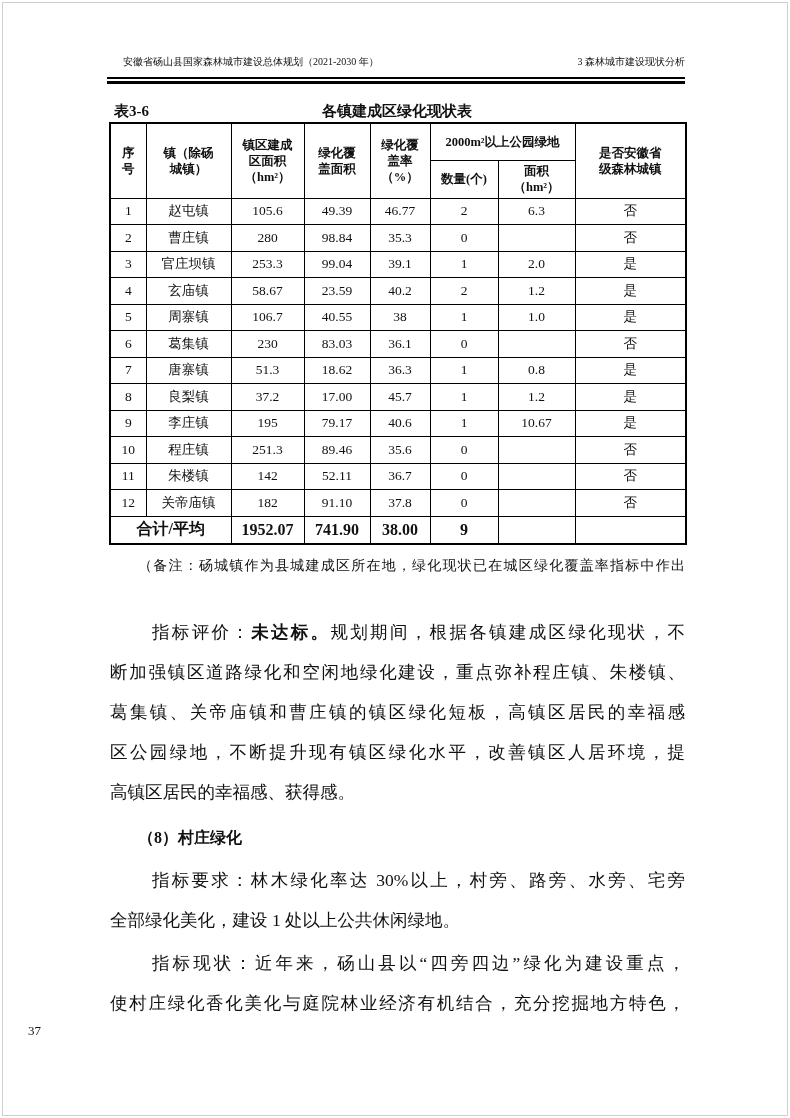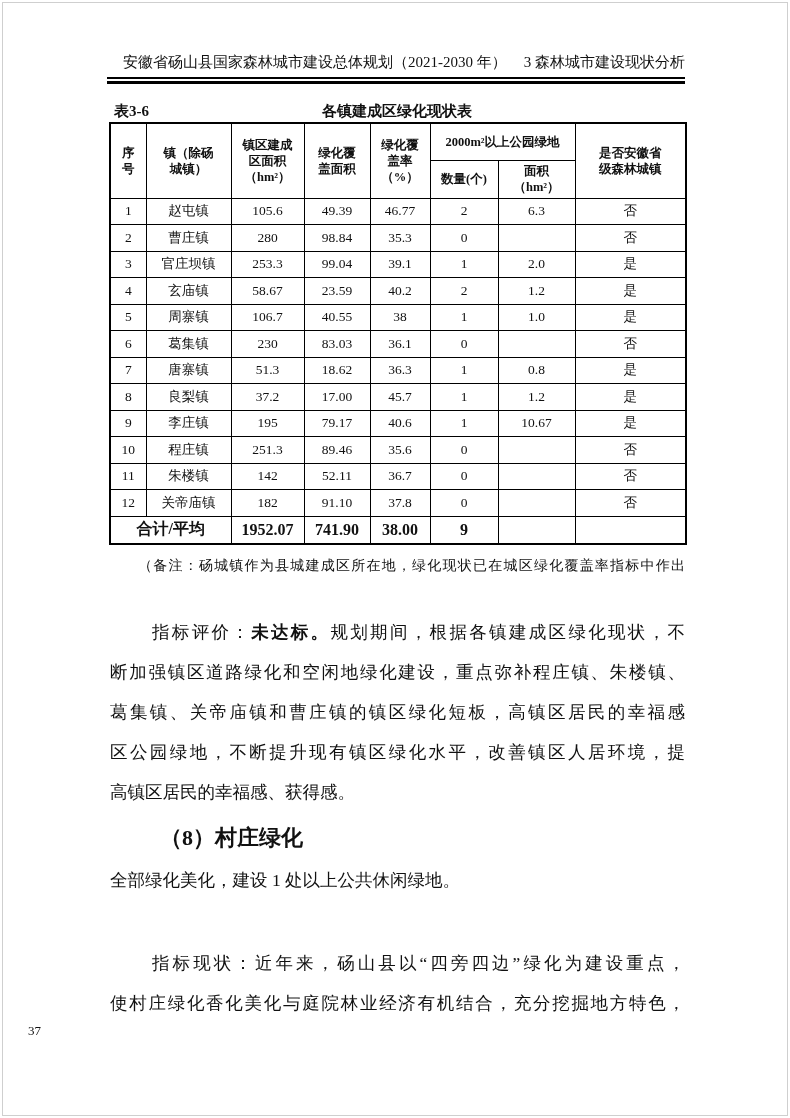--- a/index.html
+++ b/index.html
@@ -10,21 +10,21 @@
   }
   .page-edge {
     position:absolute; left:2px; top:2px; right:2px; bottom:2px;
     border:1px solid #cfcfcf; pointer-events:none;
   }
 
   
   .doc-header {
     position:absolute; left:110px; top:52px; width:575px; height:20px;
     display:flex; justify-content:space-between; align-items:flex-end;
-    font-size:15px; line-height:20px;
+    font-size:10px; line-height:20px;
   }
   .doc-header .left { padding-left:13px; }
   .doc-rule {
     position:absolute; left:107px; top:77px; width:578px; height:2px;
     border-top:2px solid #000; border-bottom:3.5px solid #000;
   }
 
   
   .tcap-label {
     position:absolute; left:114px; top:102px; font-size:15px; font-weight:bold;
@@ -57,22 +57,22 @@
   
   .para { position:absolute; left:110px; width:575px; }
   .note { font-size:14px; line-height:32px; }
   .note .ind { text-indent:28px; }
   .body { font-size:17.5px; line-height:40px; }
   .body .ind { text-indent:42px; }
   .line.just { text-align:justify; text-align-last:justify; }
   .b { font-weight:bold; }
 
   .heading {
-    position:absolute; left:118px; top:818px; width:575px;
-    font-size:22px; font-weight:bold; line-height:40px; text-indent:42px;
+    position:absolute; left:96px; top:818px; width:575px;
+    font-size:16px; font-weight:bold; line-height:40px; text-indent:42px;
   }
 
   .page-number {
     position:absolute; left:0; top:1022px; width:790px; 
     font-size:13px; line-height:18px;padding-left:28px;
   }
 </style>
 </head>
 <body>
 
@@ -265,20 +265,21 @@
     <div class="line just ind"><span>指标评价：</span><span class="b">未达标。</span><span>规划期间，根据各镇建成区绿化现状，不</span></div>
     <div class="line just">断加强镇区道路绿化和空闲地绿化建设，重点弥补程庄镇、朱楼镇、</div>
     <div class="line just">葛集镇、关帝庙镇和曹庄镇的镇区绿化短板，高镇区居民的幸福感</div>
     <div class="line just">区公园绿地，不断提升现有镇区绿化水平，改善镇区人居环境，提</div>
     <div class="line">高镇区居民的幸福感、获得感。</div>
   </div>
 
 <div class="heading">（8）村庄绿化</div>
 
 <div class="para body" style="top:860px">
+    <div class="line just ind">指标要求：林木绿化率达 30%以上，村旁、路旁、水旁、宅旁</div>
     <div class="line">全部绿化美化，建设 1 处以上公共休闲绿地。</div>
   </div>
 
 <div class="para body" style="top:943px">
     <div class="line just ind">指标现状：近年来，砀山县以“四旁四边”绿化为建设重点，</div>
     <div class="line just">使村庄绿化香化美化与庭院林业经济有机结合，充分挖掘地方特色，</div>
   </div>
 
 <div class="page-number">37</div>
 

